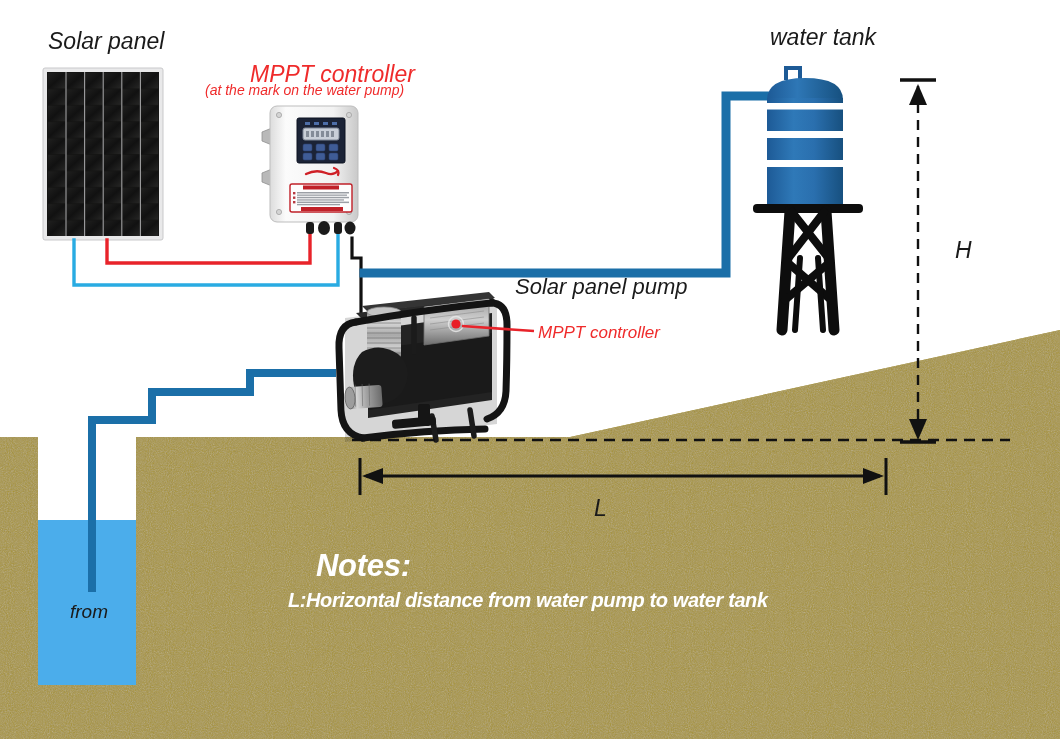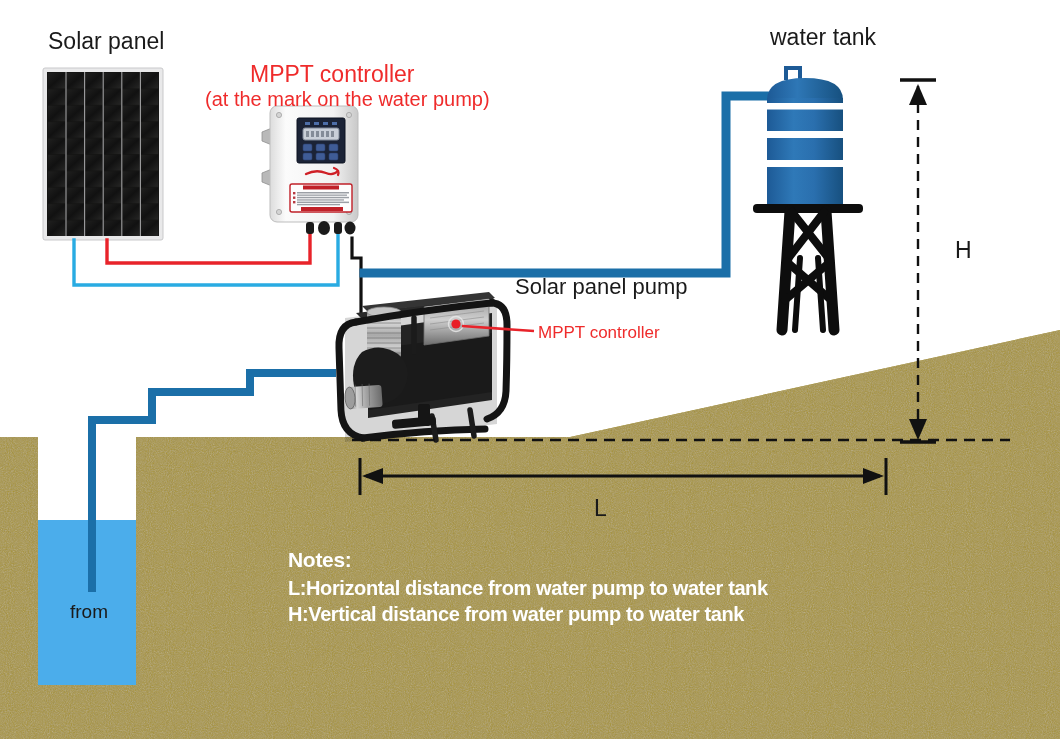--- a/index.html
+++ b/index.html
@@ -7,20 +7,21 @@
   html, body {
     width: 1060px; height: 739px;
     background: #ffffff;
     font-family: "Liberation Sans", sans-serif;
     overflow: hidden;
   }
   #stage {
     position: relative;
     width: 868px; height: 739px;
     background: #ffffff;
+    font-style: italic;
   }
   #stage > svg { position: absolute; top: 0; left: 0; }
 
   
   .lbl {
     position: absolute;
     white-space: nowrap;
     font-family: "Liberation Sans", sans-serif;
     color: #1a1a1a;
   }
@@ -29,39 +30,40 @@
   .lbl-pump        { left: 515px; top: 274px; font-size: 22px; }
   .lbl-water       { left: 70px;  top: 601px; font-size: 19px; }
   .lbl-H           { left: 955px; top: 237px; font-size: 23px; }
   .lbl-L           { left: 594px; top: 495px; font-size: 23px; }
 
   .lbl-mppt-title {
     left: 250px; top: 61px;
     font-size: 23px; color: #ef2b2b;
   }
   .lbl-mppt-sub {
-    left: 205px; top: 88px;
-    font-size: 20px; color: #ef2b2b;
+    left: 205px; top: 82px;
+    font-size: 14px; color: #ef2b2b;
   }
   .lbl-mppt-callout {
     left: 538px; top: 323px;
     font-size: 17px; color: #ef2b2b;
   }
 
   
   .notes {
     position: absolute;
     left: 288px; top: 548px;
     color: #ffffff;
     font-family: "Liberation Sans", sans-serif;
   }
   .notes-title {
-    font-size: 21px; font-weight: bold;
+    font-size: 31px; font-weight: bold;
     letter-spacing: -0.3px;
     margin-bottom: 4px;
+    margin-left: 28px;
   }
   .notes-line {
     font-size: 20px; font-weight: bold;
     letter-spacing: -0.4px;
     line-height: 1.28;
   }
 </style>
 </head>
 <body>
 
@@ -451,16 +453,15 @@
 
 <div class="lbl lbl-mppt-title">MPPT controller</div>
 
 <div class="lbl lbl-mppt-sub">(at the mark on the water pump)</div>
 
 <div class="lbl lbl-mppt-callout">MPPT controller</div>
 
 <div class="notes">
   <div class="notes-title">Notes:</div>
   <div class="notes-line">L:Horizontal distance from water pump to water tank</div>
-  <div class="notes-line">H:Vertical distance from water pump to water tank</div>
 </div>
 
 </div>
 
 </body></html>

